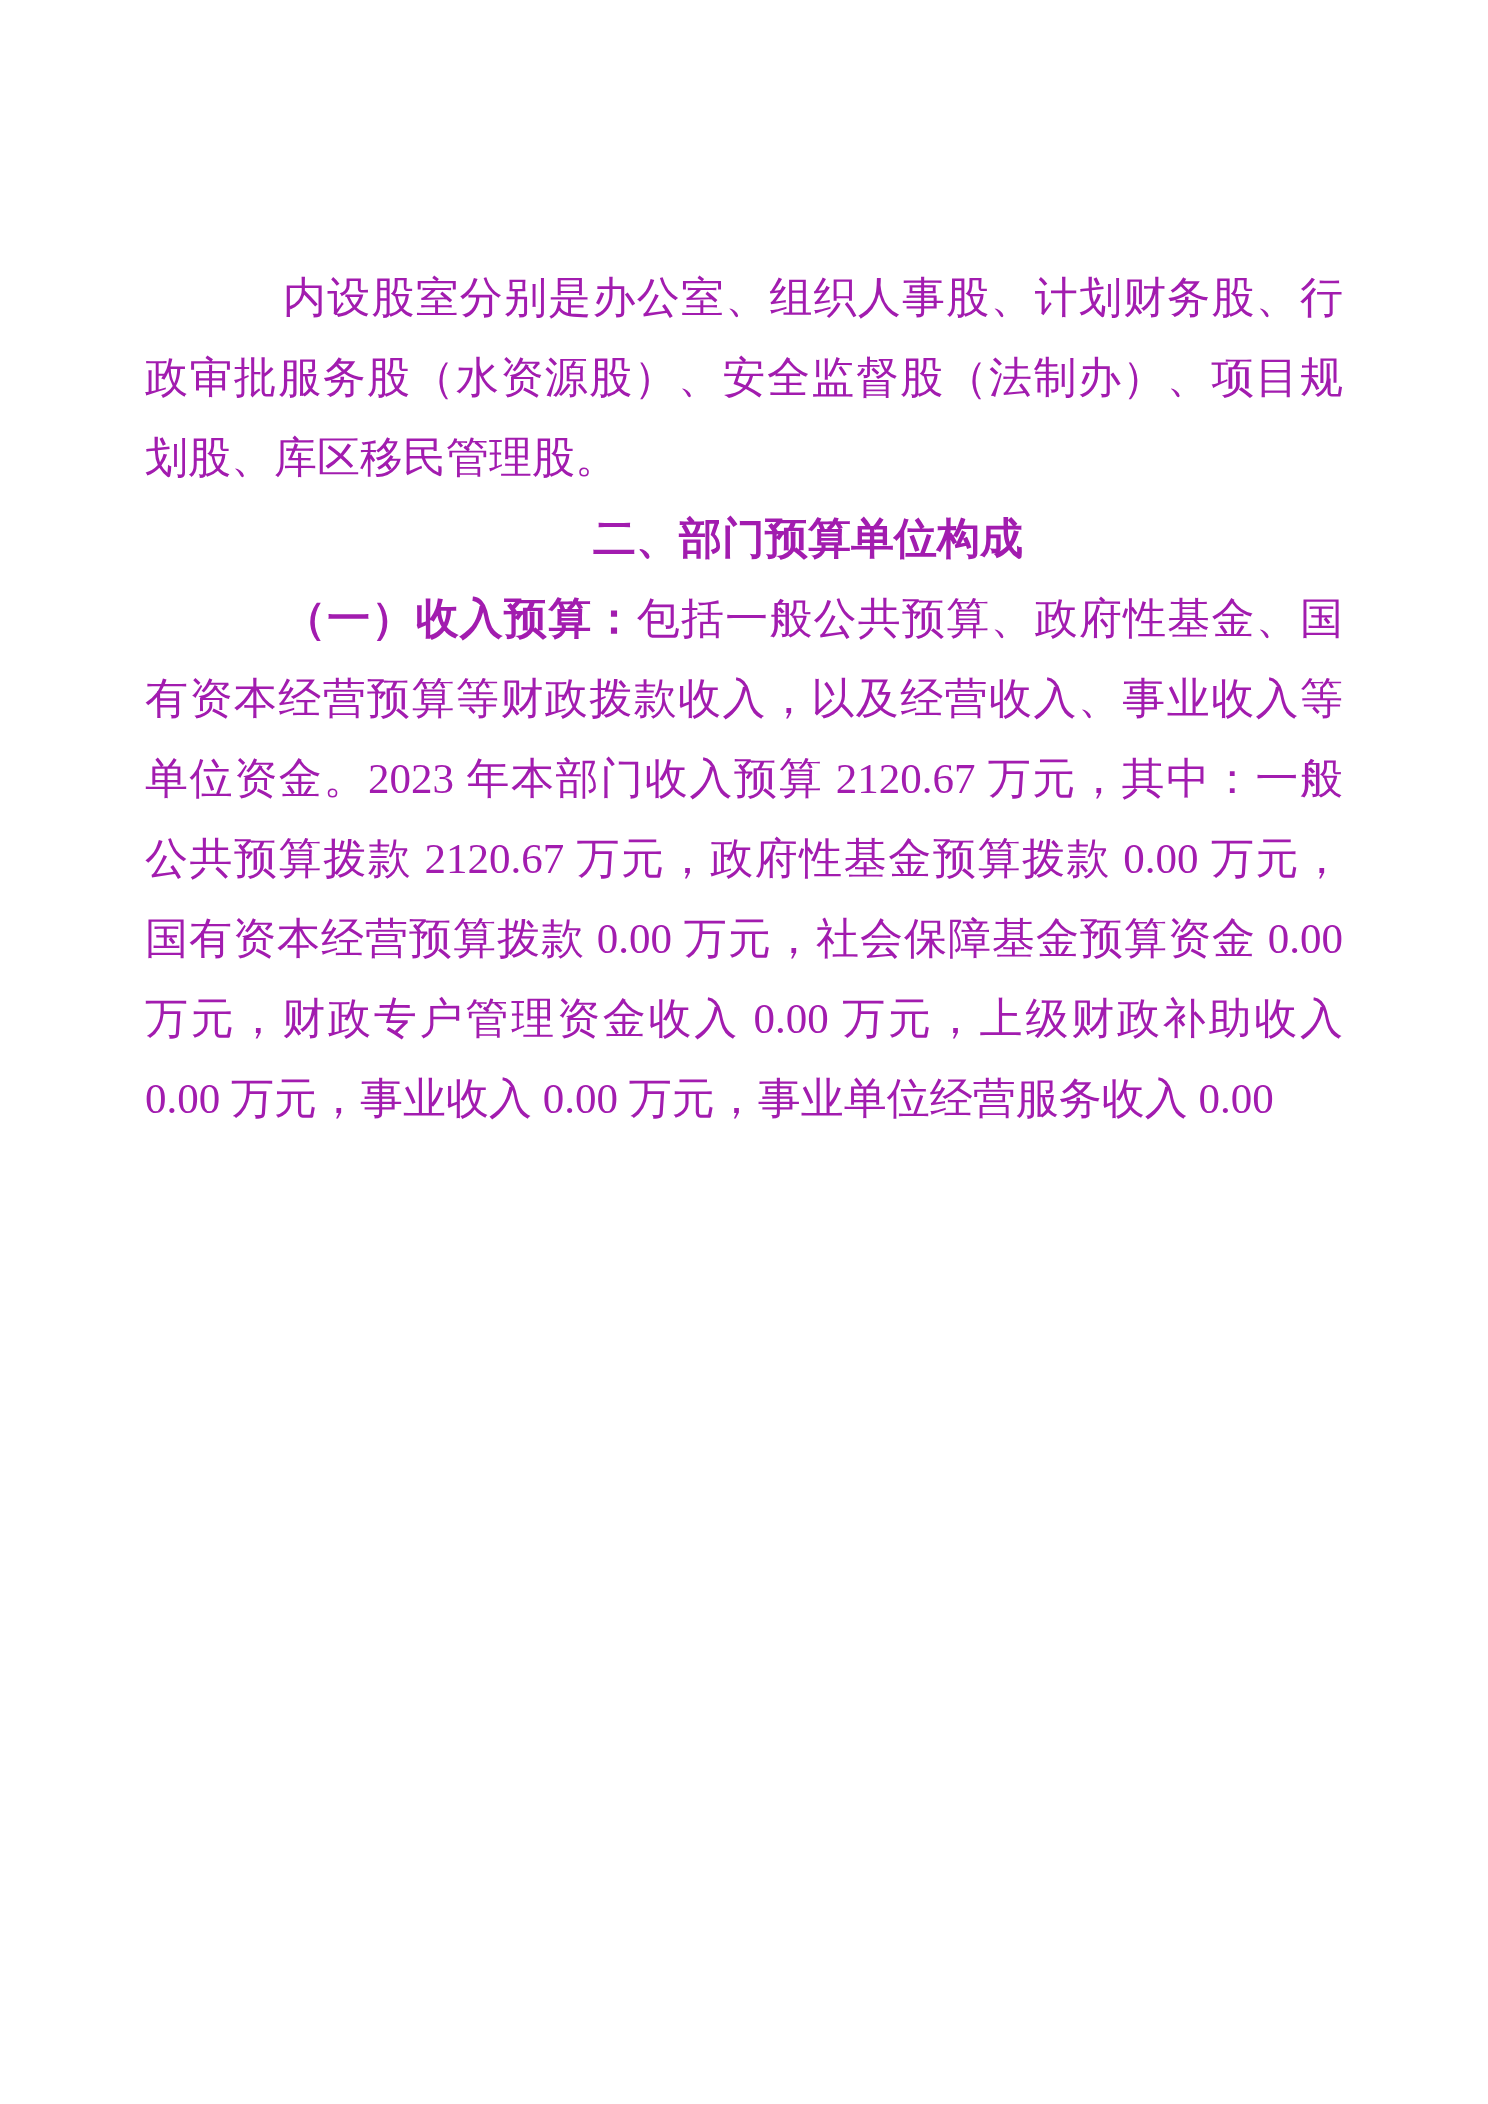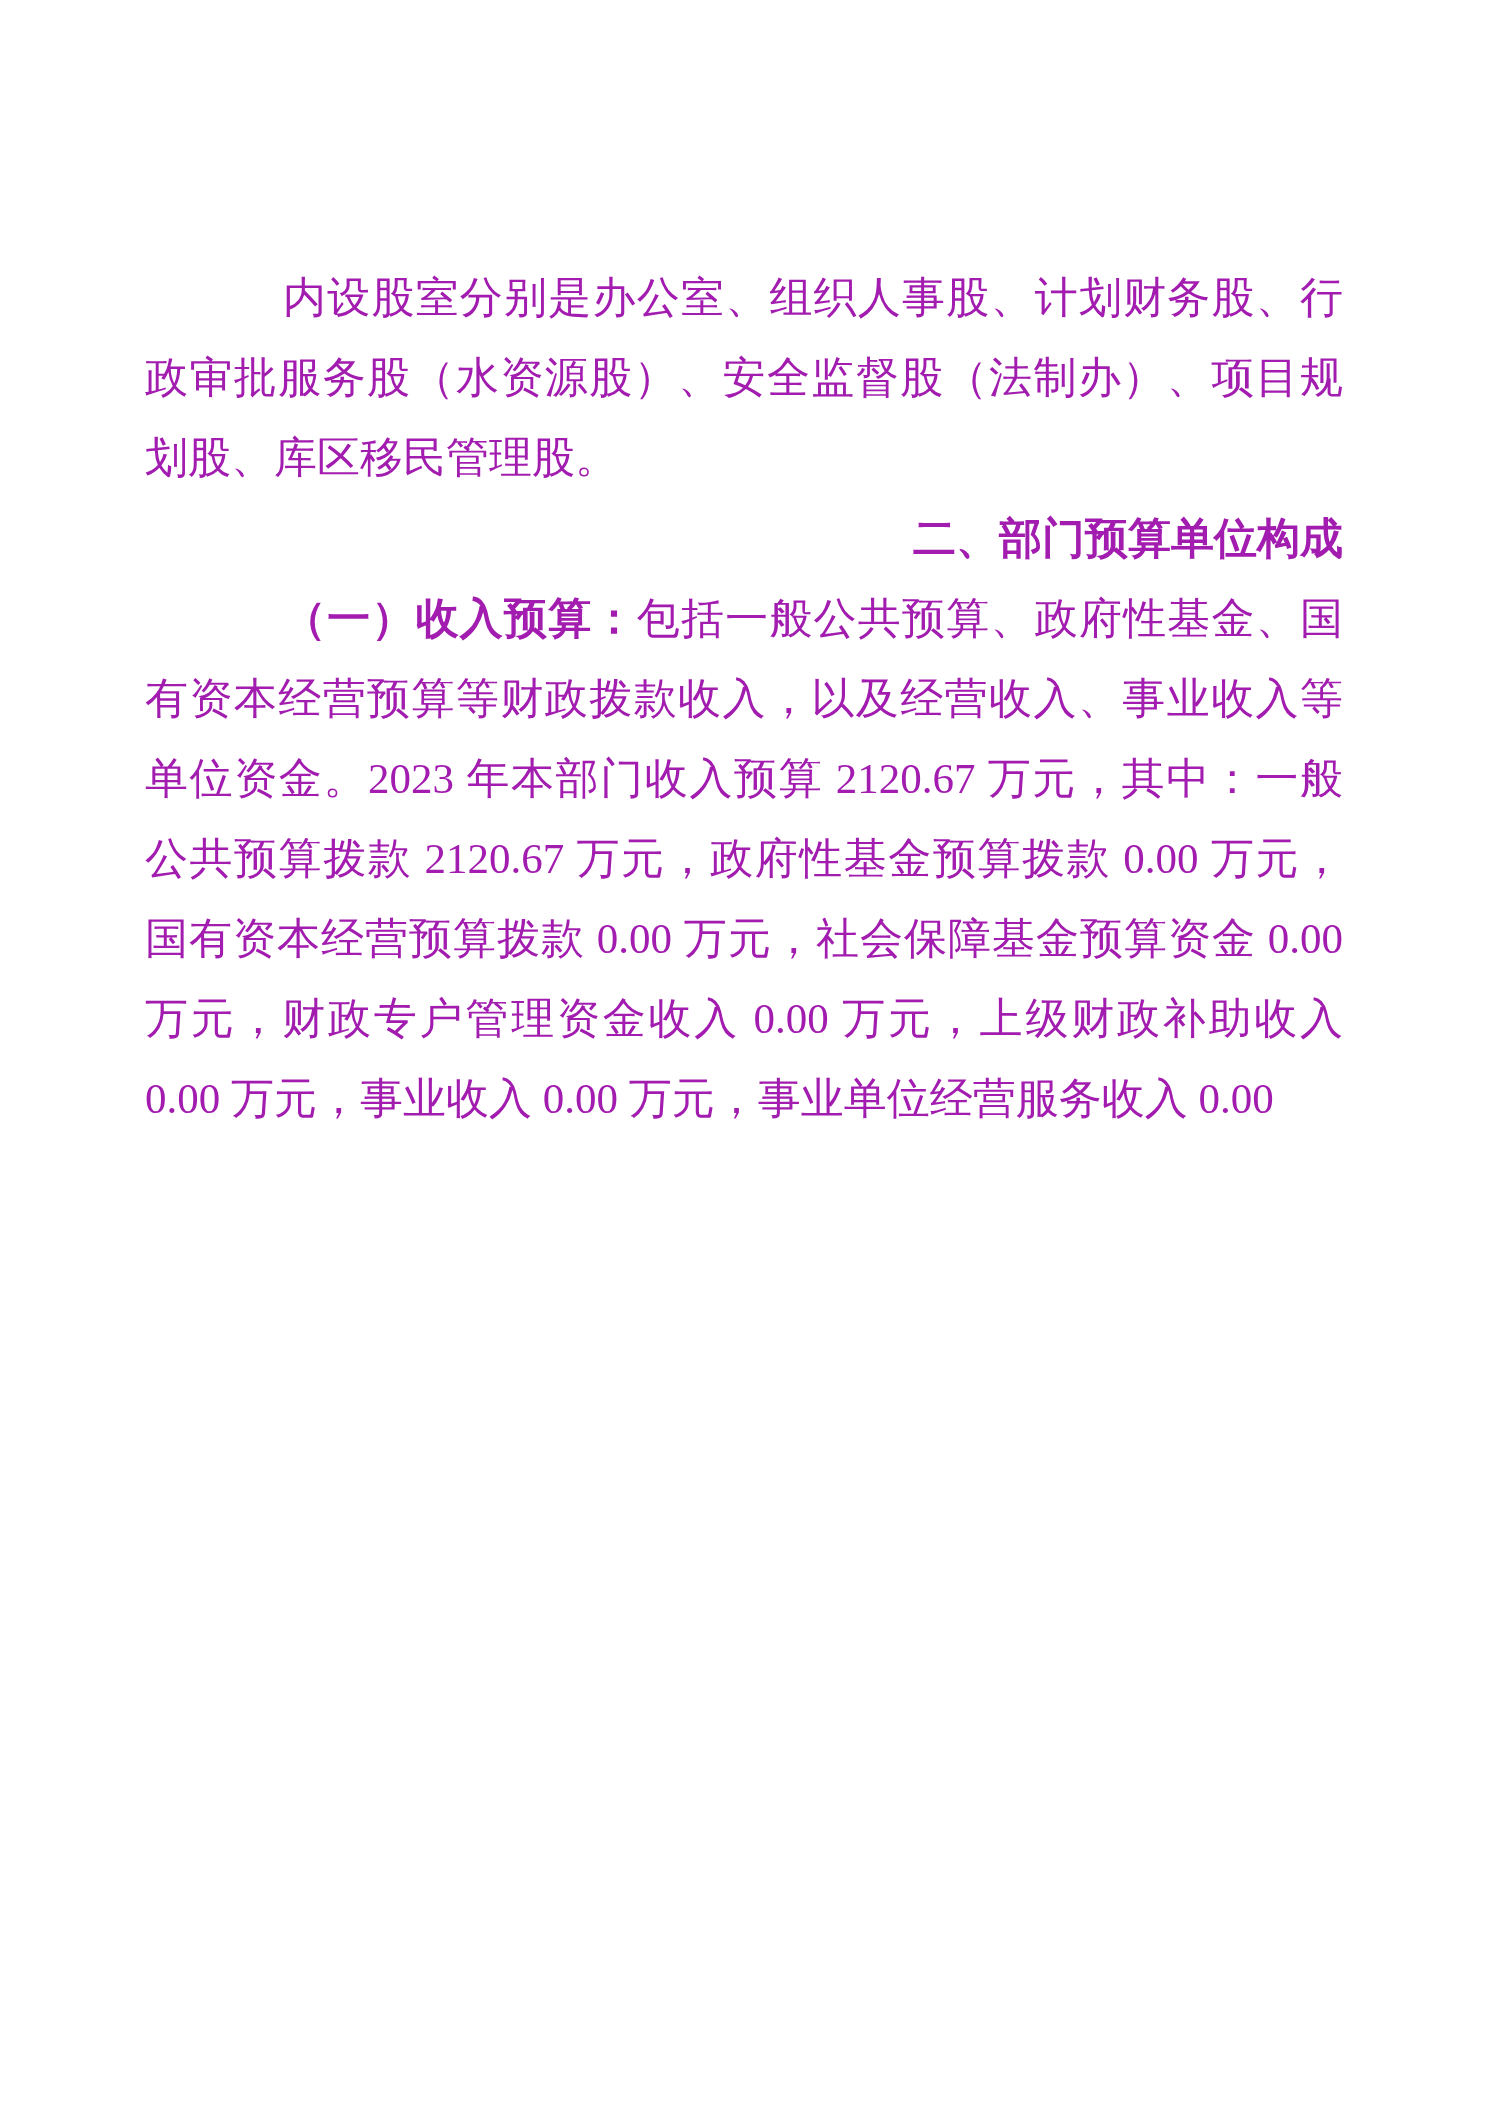--- a/index.html
+++ b/index.html
@@ -30,21 +30,21 @@
     margin: 0;
     text-indent: 138px;
   }
   h2.heading {
     margin: 0;
     text-indent: 128px;
     font-family: "Liberation Sans", "DejaVu Sans", sans-serif;
     font-weight: 700;
     font-size: 43px;
     line-height: 80px;
-    text-align: right;
+    text-align: center;
   }
   .lead {
     font-family: "Liberation Sans", "DejaVu Sans", sans-serif;
     font-weight: 700;
   }
 </style>
 </head>
 <body>
 
 <div class="page">

